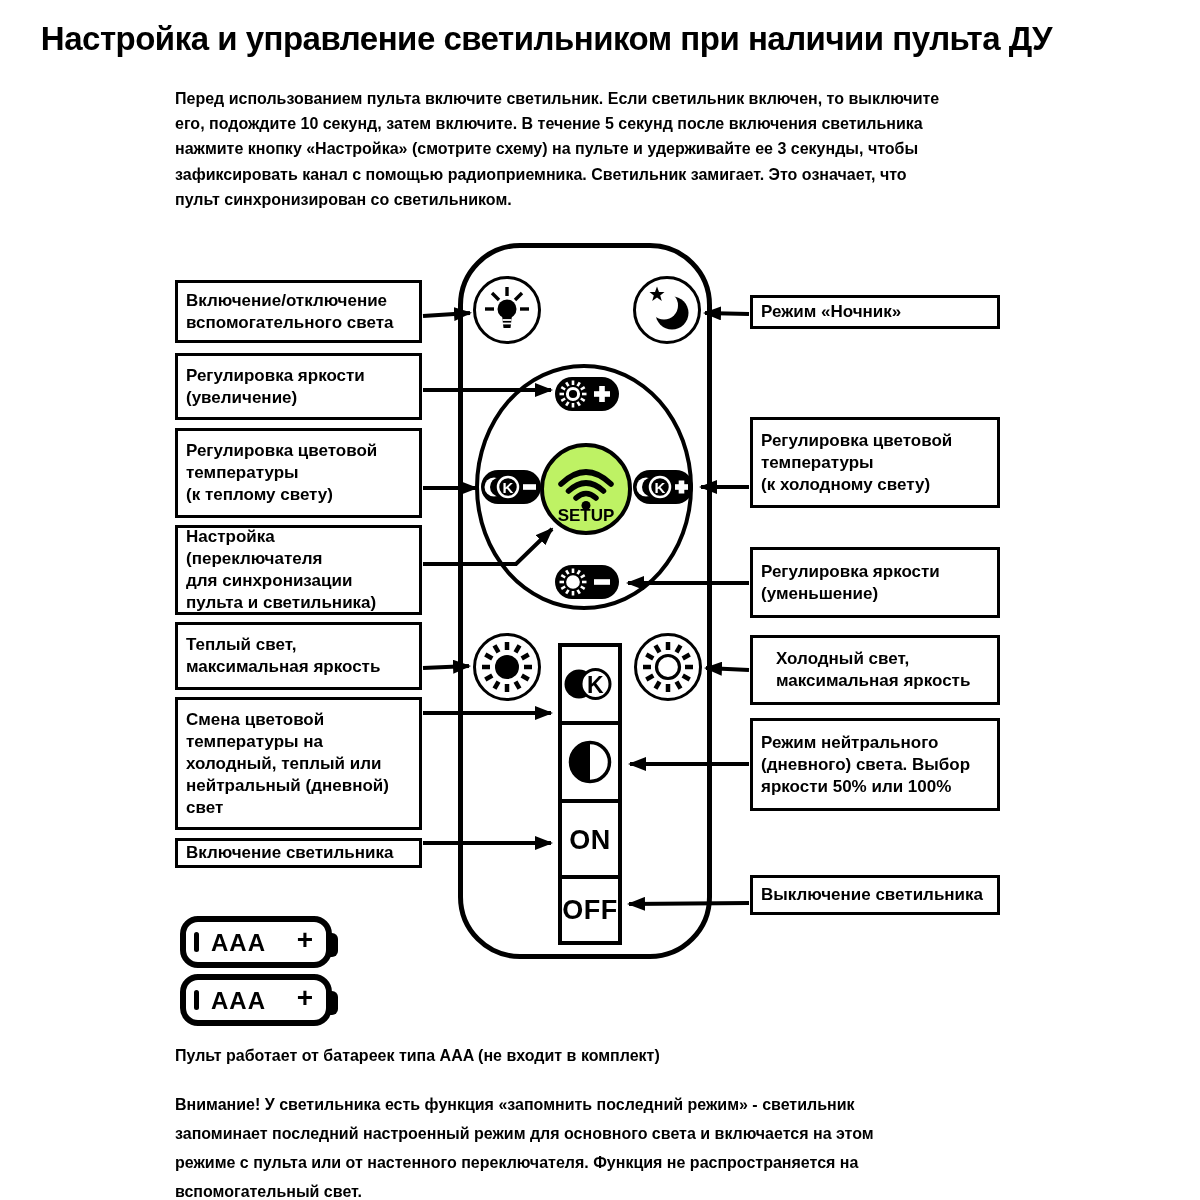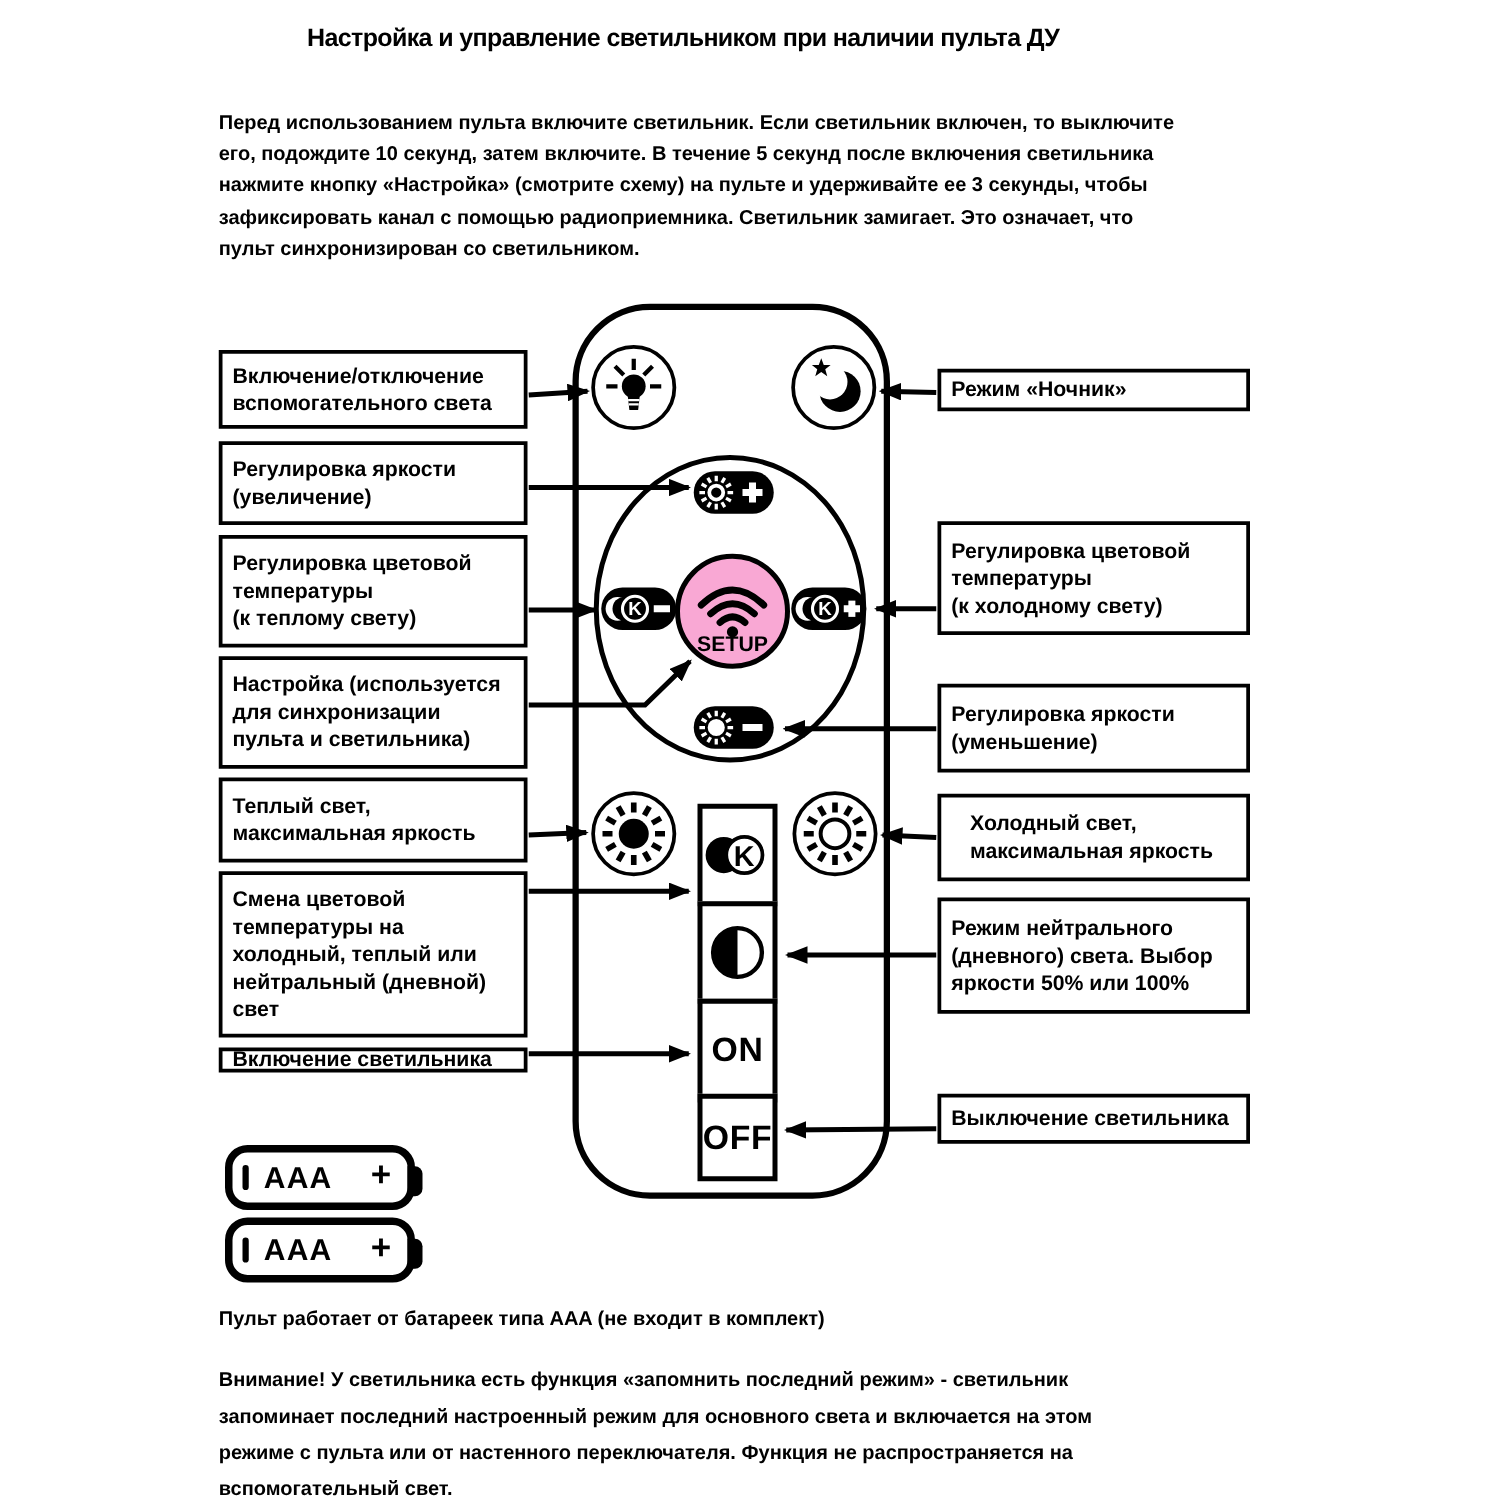--- a/index.html
+++ b/index.html
@@ -1,21 +1,21 @@
 <!DOCTYPE html>
 <html><head>
 <meta charset="utf-8">
 <style>
   html,body{margin:0;padding:0;background:#fff;}
   #canvas{
     position:relative;width:1200px;height:1200px;background:#fff;
     font-family:"Liberation Sans",sans-serif;font-weight:bold;color:#000;overflow:hidden;
   }
   .abs{position:absolute;}
-  #title{top:20px;left:0;width:1093px;text-align:center;font-size:20px;letter-spacing:-0.5px;}
+  #title{top:20px;left:0;width:1093px;text-align:center;font-size:33px;letter-spacing:-0.5px;}
   .para{white-space:pre;font-size:16px;}
   #intro{left:175px;top:86px;line-height:25.2px;}
   #battery-note{left:175px;top:1043px;line-height:25px;}
   #warning{left:175px;top:1090px;line-height:29px;}
   .callout{
     position:absolute;border:3px solid #000;background:#fff;box-sizing:border-box;
     display:flex;align-items:center;padding:0 8px;font-size:17px;line-height:22px;
     white-space:pre-line;
   }
   .cl{left:175px;width:247px;}
@@ -27,21 +27,21 @@
   .circle-btn{
     position:absolute;width:68px;height:68px;border:3px solid #000;border-radius:50%;
     background:#fff;box-sizing:border-box;display:flex;align-items:center;justify-content:center;
   }
   #ring-pad{
     position:absolute;left:475px;top:364px;width:218px;height:246px;
     border:4px solid #000;border-radius:50%;background:#fff;box-sizing:border-box;
   }
   #setup-btn{
     position:absolute;left:540px;top:443px;width:92px;height:92px;border:4px solid #000;
-    border-radius:50%;background:#f9a8d4;box-sizing:border-box;display:flex;align-items:center;justify-content:flex-end;
+    border-radius:50%;background:#bef264;box-sizing:border-box;display:flex;align-items:center;justify-content:flex-end;
   }
   .pill{
     position:absolute;height:34px;background:#000;border-radius:17px;
     display:flex;align-items:center;justify-content:center;
   }
   .col-btn{
     position:absolute;left:558px;width:64px;border:4px solid #000;background:#fff;
     box-sizing:border-box;display:flex;align-items:center;justify-content:center;
     font-size:27px;letter-spacing:0.5px;
   }
@@ -235,31 +235,31 @@
     <span>OFF</span>
   </div>
 
   <div class="callout cl" style="top:280px;height:63px;">Включение/отключение
 вспомогательного света</div>
   <div class="callout cl" style="top:353px;height:67px;">Регулировка яркости
 (увеличение)</div>
   <div class="callout cl" style="top:428px;height:90px;">Регулировка цветовой
 температуры
 (к теплому свету)</div>
-  <div class="callout cl" style="top:525px;height:90px;">Настройка (используется
+  <div class="callout cl" style="top:525px;height:90px;">Настройка (переключателя
 для синхронизации
 пульта и светильника)</div>
   <div class="callout cl" style="top:622px;height:68px;">Теплый свет,
 максимальная яркость</div>
   <div class="callout cl" style="top:697px;height:133px;">Смена цветовой
 температуры на
 холодный, теплый или
 нейтральный (дневной)
 свет</div>
-  <div class="callout cl" style="top:838px;height:20px;">Включение светильника</div>
+  <div class="callout cl" style="top:838px;height:30px;">Включение светильника</div>
 
   <div class="callout cr" style="top:295px;height:34px;">Режим «Ночник»</div>
   <div class="callout cr" style="top:417px;height:91px;">Регулировка цветовой
 температуры
 (к холодному свету)</div>
   <div class="callout cr" style="top:547px;height:71px;">Регулировка яркости
 (уменьшение)</div>
   <div class="callout cr" style="top:635px;height:70px;padding-left:23px;">Холодный свет,
 максимальная яркость</div>
   <div class="callout cr" style="top:718px;height:93px;">Режим нейтрального

